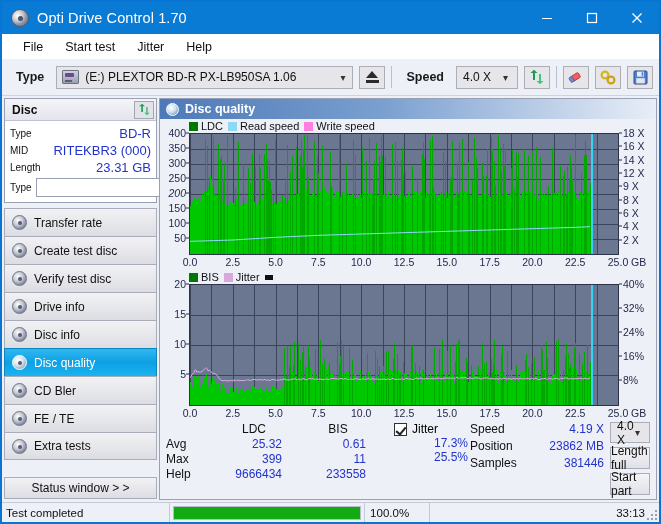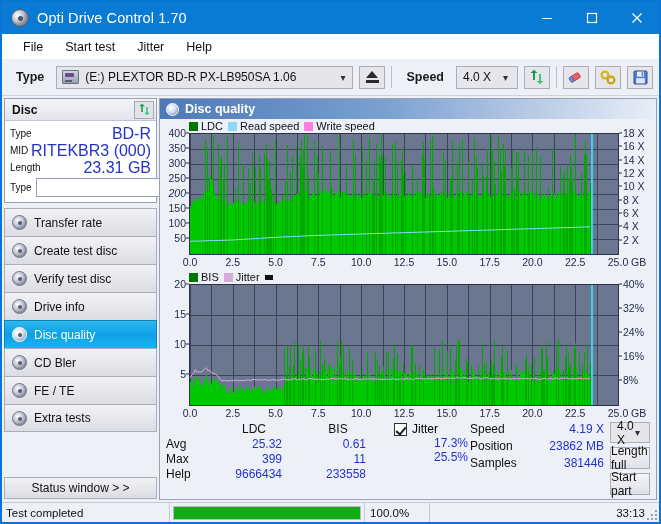--- a/index.html
+++ b/index.html
@@ -105,21 +105,21 @@
     padding:0 2px 0 7px;
   }
   .disc-head-title { font-weight:bold; font-size:12px; color:#111; }
   .mini-btn {
     width:20px;height:18px;background:#e2e2e8;border:1px solid #a4a8b4;
     display:flex;align-items:center;justify-content:center;
   }
   .disc-rows { padding:4px 5px 5px 5px; background:#fff; }
   .drow { display:flex; justify-content:space-between; align-items:center; height:17px; }
   .dk { color:#111; font-size:10px; }
-  .dv { color:#2233cc; font-size:16px; }
+  .dv { color:#2233cc; font-size:13px; }
   .label-row { display:flex; align-items:center; gap:4px; margin-top:2px; }
   .label-input {
     flex:1 1 auto; height:19px; border:1px solid #9aa0b4; background:#fff;
   }
   .cd-ico {
     width:20px;height:19px;background:#e2e2e8;border:1px solid #a4a8b4;
     display:flex;align-items:center;justify-content:center;
   }
   .cd-disc {
     width:13px;height:13px;border-radius:50%;
@@ -376,20 +376,24 @@
           <span class="nav-ico"></span>
           <span>Create test disc</span>
         </div>
         <div class="nav-item">
           <span class="nav-ico"></span>
           <span>Verify test disc</span>
         </div>
         <div class="nav-item">
           <span class="nav-ico"></span>
           <span>Drive info</span>
+        </div>
+        <div class="nav-item">
+          <span class="nav-ico"></span>
+          <span>Disc info</span>
         </div>
         <div class="nav-item active">
           <span class="nav-ico"></span>
           <span>Disc quality</span>
         </div>
         <div class="nav-item">
           <span class="nav-ico"></span>
           <span>CD Bler</span>
         </div>
         <div class="nav-item">
@@ -1064,21 +1068,21 @@
               </div>
             <div class="yax-r" id="yax1r">
                 <span style="top: 106.667px;">2 X</span>
                 <i class="tick" style="top: 106.667px;"></i>
                 <span style="top: 93.3333px;">4 X</span>
                 <i class="tick" style="top: 93.3333px;"></i>
                 <span style="top: 80px;">6 X</span>
                 <i class="tick" style="top: 80px;"></i>
                 <span style="top: 66.6667px;">8 X</span>
                 <i class="tick" style="top: 66.6667px;"></i>
-                <span style="top: 53.3333px;">10 X</span>
+                <span style="top: 53.3333px;">9 X</span>
                 <i class="tick" style="top: 53.3333px;"></i>
                 <span style="top: 40px;">12 X</span>
                 <i class="tick" style="top: 40px;"></i>
                 <span style="top: 26.6667px;">14 X</span>
                 <i class="tick" style="top: 26.6667px;"></i>
                 <span style="top: 13.3333px;">16 X</span>
                 <i class="tick" style="top: 13.3333px;"></i>
                 <span style="top: 0px;">18 X</span>
                 <i class="tick" style="top: 0px;"></i>
               </div>

